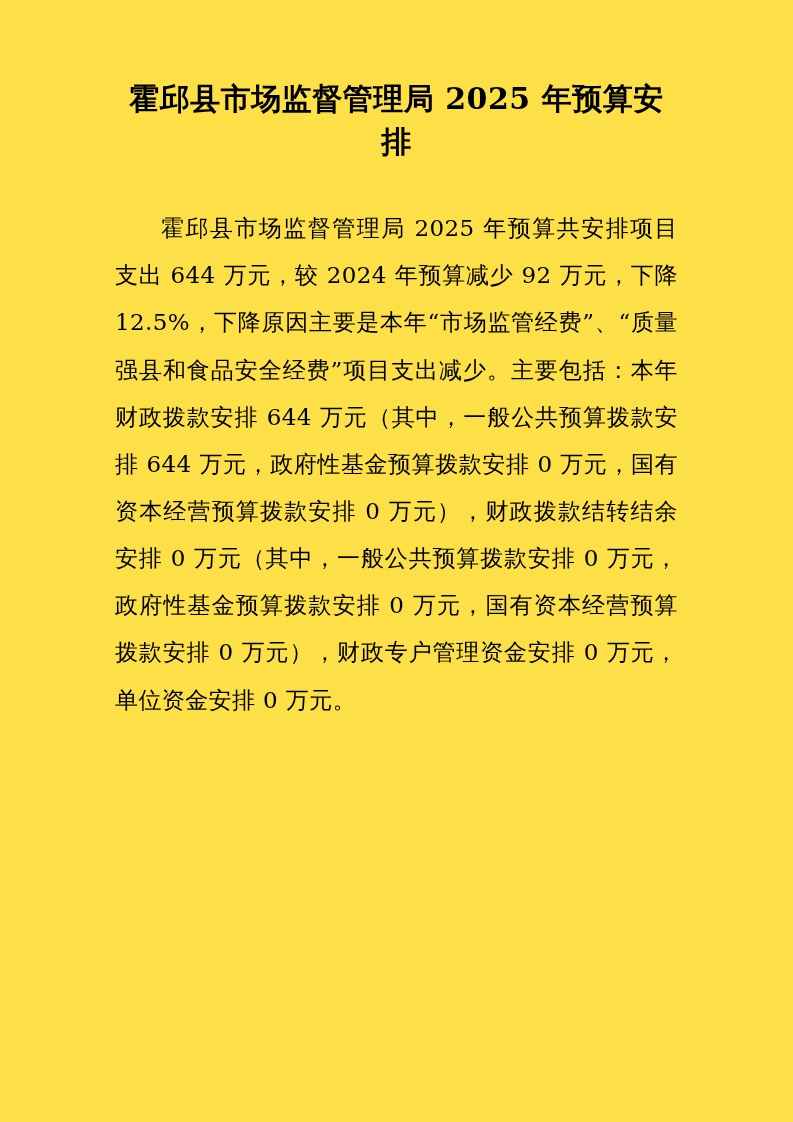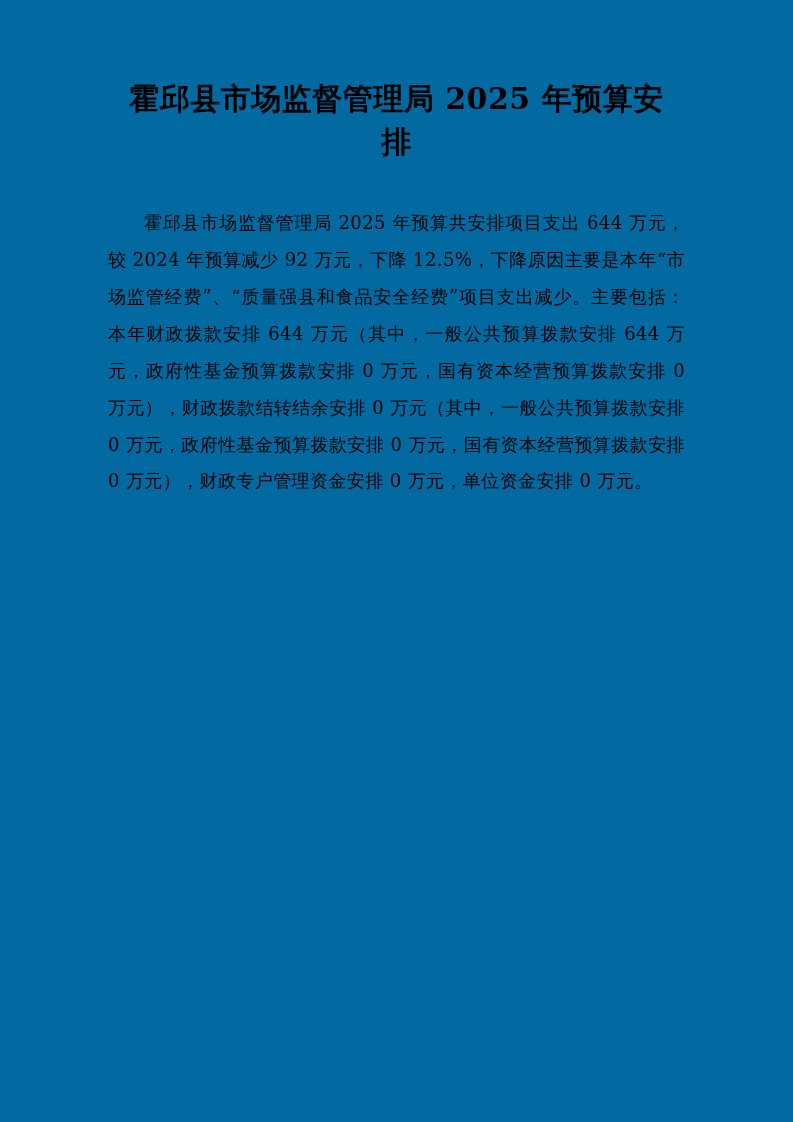--- a/index.html
+++ b/index.html
@@ -13,42 +13,42 @@
     overflow: hidden;
     font-family: "DejaVu Serif", "Liberation Serif", serif;
     color: #000000;
   }
   .page {
     position: relative;
     width: 793px;
     height: 1122px;
     box-sizing: border-box;
     padding: 78px 108px 60px 108px;
-    background: #0369a1;
+    background: #fde047;
   }
   .doc-title {
     margin: 0;
     padding: 0 10px;
     text-align: center;
     font-family: "DejaVu Serif", "Liberation Serif", serif;
     font-weight: 700;
     font-size: 30px;
     line-height: 1.42;
     letter-spacing: 0.5px;
     color: #000000;
   }
   .body-block {
     margin-top: 42px;
   }
   .doc-paragraph {
-    margin: 0;
+    margin: 7px;
     text-align: justify;
     text-justify: inter-ideograph;
     font-family: "DejaVu Serif", "Liberation Serif", serif;
-    font-size: 18px;
+    font-size: 23px;
     line-height: 2.05;
     letter-spacing: 0.4px;
     text-indent: 2em;
     color: #000000;
   }
 </style>
 </head>
 <body>
 
 <div class="page">

